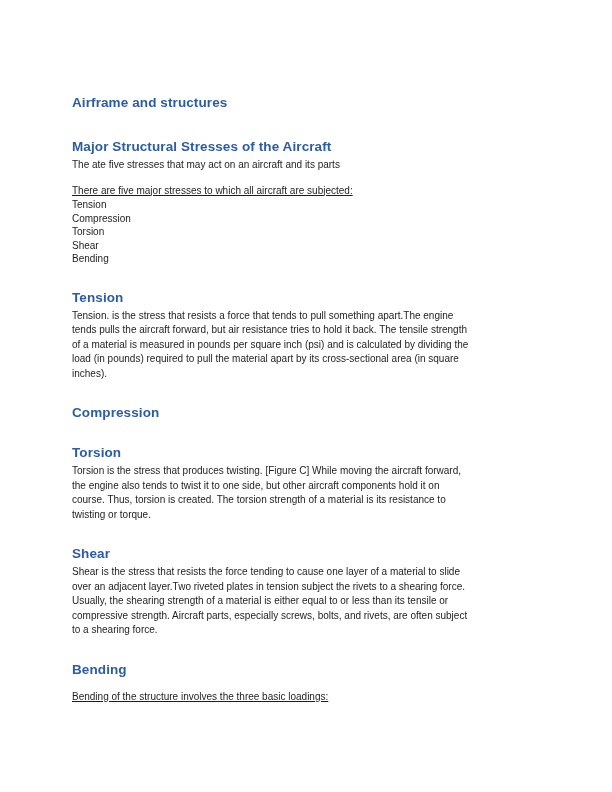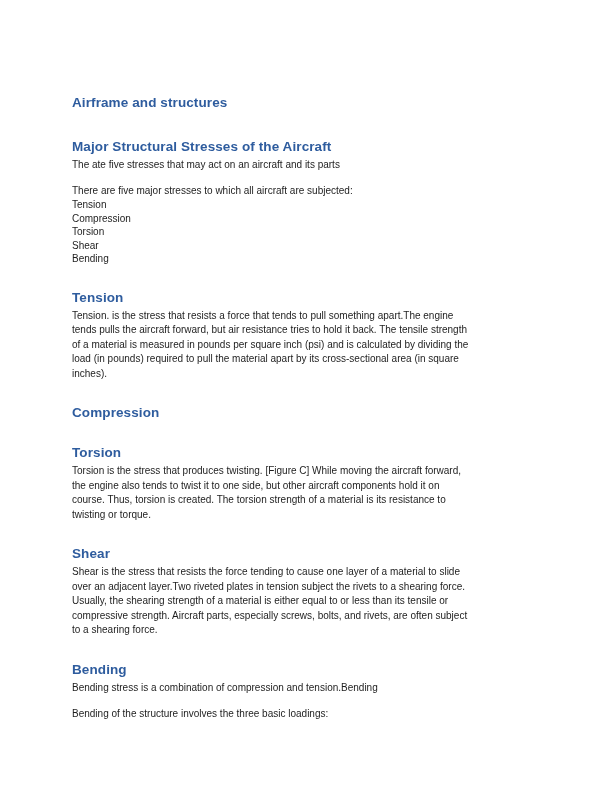--- a/index.html
+++ b/index.html
@@ -40,26 +40,28 @@
     margin-top: 16px;
   }
   .body-text {
     font-size: 10px;
     line-height: 14.5px;
     color: #1d1d1d;
     margin: 0;
   }
   .list-intro {
     margin-top: 11px;
+    text-decoration: underline;
   }
   .stress-item {
     line-height: 13.5px;
   }
   .spaced {
     margin-top: 12px;
+    text-decoration: underline;
   }
 </style>
 </head>
 <body>
 
 <div class="page">
 
   <h1 class="doc-title">Airframe and structures</h1>
 
   <h2 class="section-heading first">Major Structural Stresses of the Aircraft</h2>
@@ -85,17 +87,16 @@
     <p class="body-text">Torsion is the stress that produces twisting. [Figure C] While moving the aircraft forward, the engine also tends to twist it to one side, but other aircraft components hold it on course. Thus, torsion is created. The torsion strength of a material is its resistance to twisting or torque.</p>
   </section>
 
   <section>
     <h2 class="section-heading">Shear</h2>
     <p class="body-text">Shear is the stress that resists the force tending to cause one layer of a material to slide over an adjacent layer.Two riveted plates in tension subject the rivets to a shearing force. Usually, the shearing strength of a material is either equal to or less than its tensile or compressive strength. Aircraft parts, especially screws, bolts, and rivets, are often subject to a shearing force.</p>
   </section>
 
   <section>
     <h2 class="section-heading">Bending</h2>
-    <p class="body-text">Bending stress is a combination of compression and tension.Bending</p>
     <p class="body-text spaced">Bending of the structure involves the three basic loadings:</p>
   </section>
 
 </div>
 
 </body></html>

